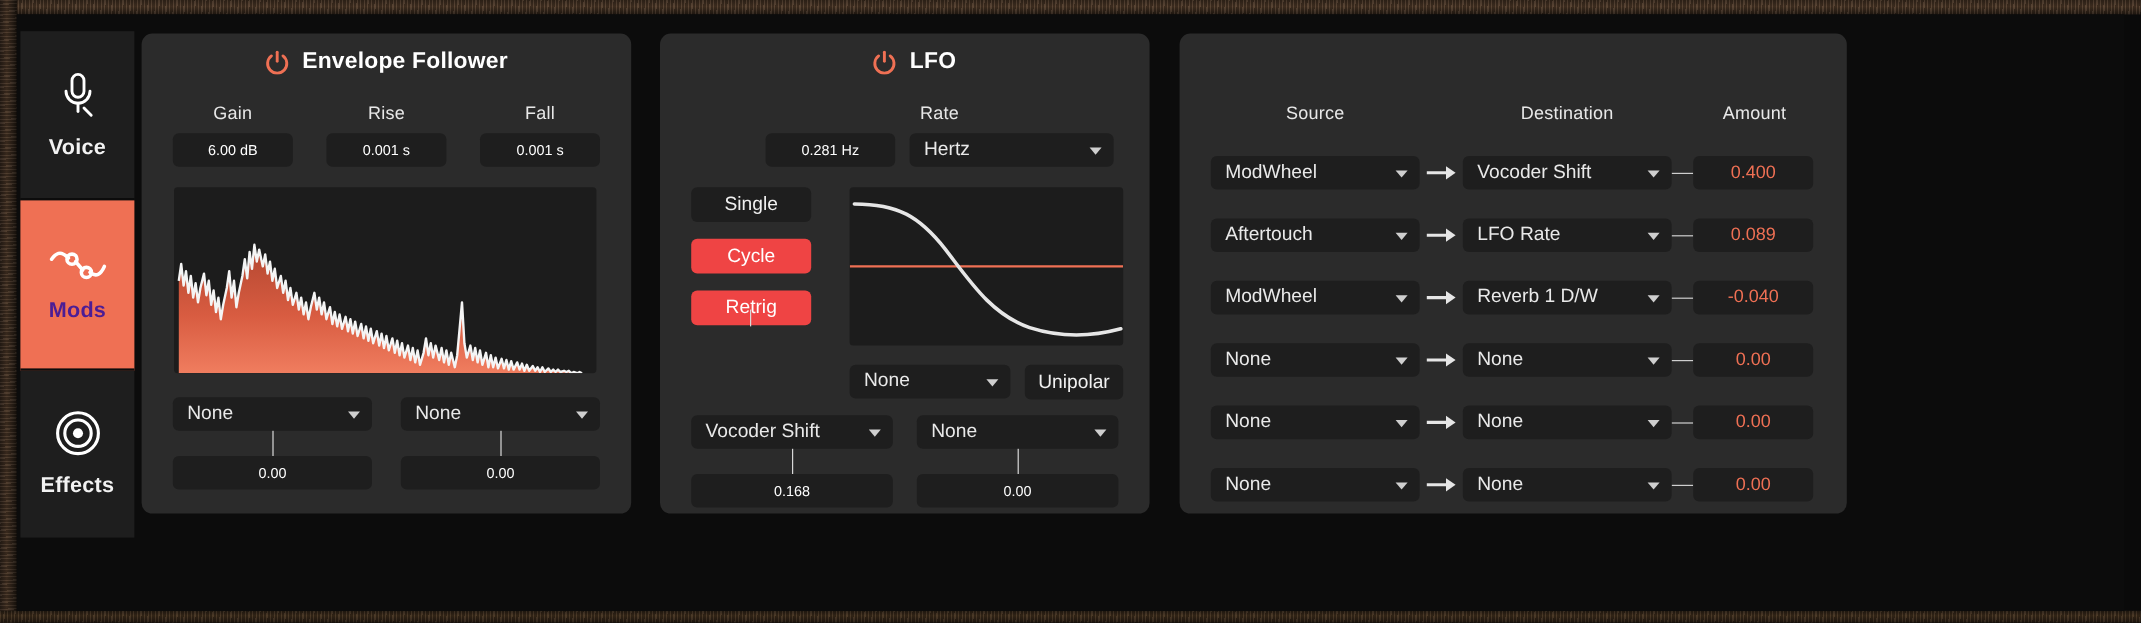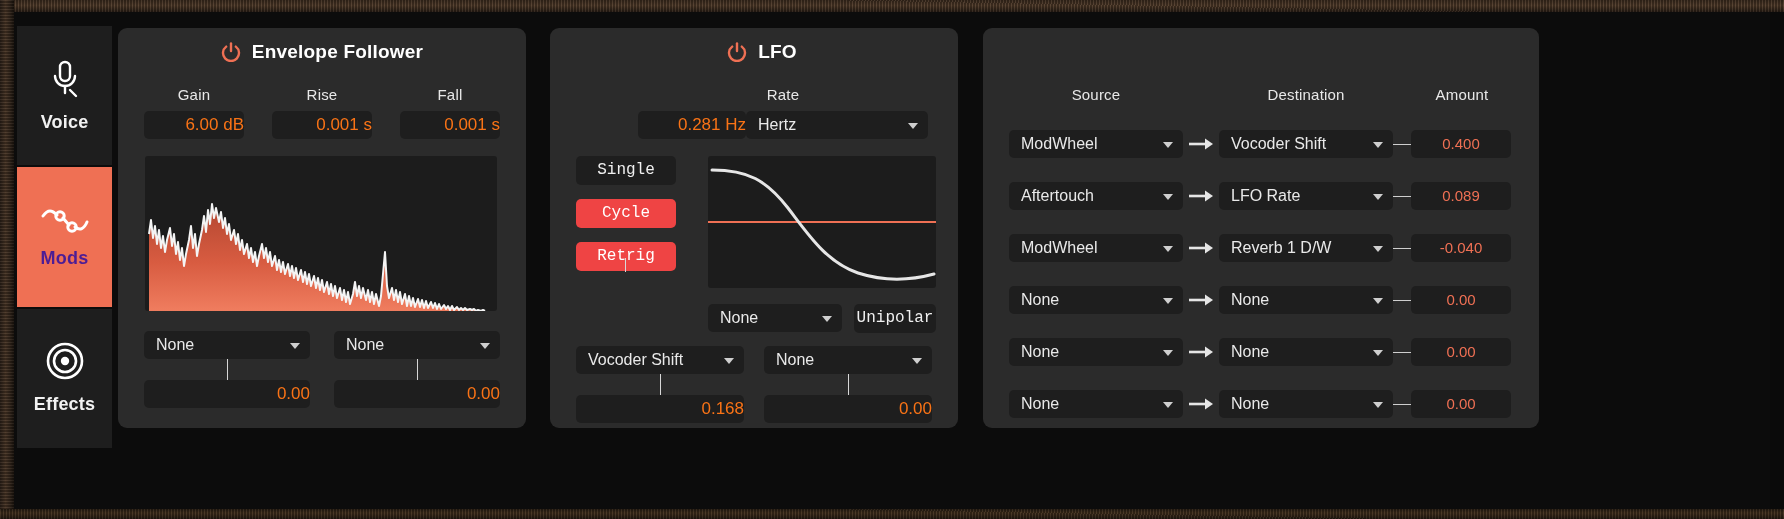--- a/index.html
+++ b/index.html
@@ -96,25 +96,25 @@
   
   .lbl {
     color: #e8e8e8;
     font-size: 15px;
     text-align: center;
     letter-spacing: .2px;
   }
   .valbox {
     background: #1e1e1e;
     border-radius: 5px;
-    color: #f97316;
-    font-size: 17px;
+    color: #ffffff;
+    font-size: 12px;
     height: 28px;
     line-height: 28px;
-    text-align: right;
+    text-align: center;
     cursor: ns-resize;
     user-select: none;
   }
   .dd {
     position: relative;
     background: #1e1e1e;
     border-radius: 5px;
     color: #e9e9e9;
     font-size: 16px;
     height: 28px;
@@ -137,21 +137,20 @@
   .btn {
     background: #1e1e1e;
     border-radius: 5px;
     color: #f0f0f0;
     font-size: 16px;
     height: 29px;
     line-height: 29px;
     text-align: center;
     cursor: pointer;
     user-select: none;
-    font-family: Liberation Mono, monospace;
   }
   .btn.on { background: #ef4444; color: #ffffff; }
   .connector {
     position: absolute;
     width: 1px;
     background: #d8d8d8;
   }
 
   
   #env-params {
@@ -176,21 +175,21 @@
     width: 356px;
   }
   #env-mods .row { display: flex; gap: 24px; }
   #env-mods .col { flex: 1 1 0; position: relative; }
   #env-mods .amt { margin-top: 21px; }
   #env-mods .connector { left: 50%; top: 28px; height: 21px; }
 
   
   #lfo-rate { position: absolute; left: 88px; top: 58px; width: 290px; }
   #lfo-rate .lbl { margin-bottom: 8px; }
-  #lfo-rate .rate-row { display: flex; }
+  #lfo-rate .rate-row { display: flex; gap: 12px; }
   #lfo-rate .rate-val { flex: 0 0 108px; }
   #lfo-rate .rate-unit { flex: 1 1 auto; }
 
   #lfo-modes { position: absolute; left: 26px; top: 128px; width: 100px; }
   #lfo-modes .btn { margin-bottom: 14px; }
   #lfo-modes .btn:last-child { margin-bottom: 0; }
   #lfo-modes .connector { left: 49px; top: 102px; height: 14px; }
 
   #lfo-graph {
     position: absolute; left: 158px; top: 128px;

